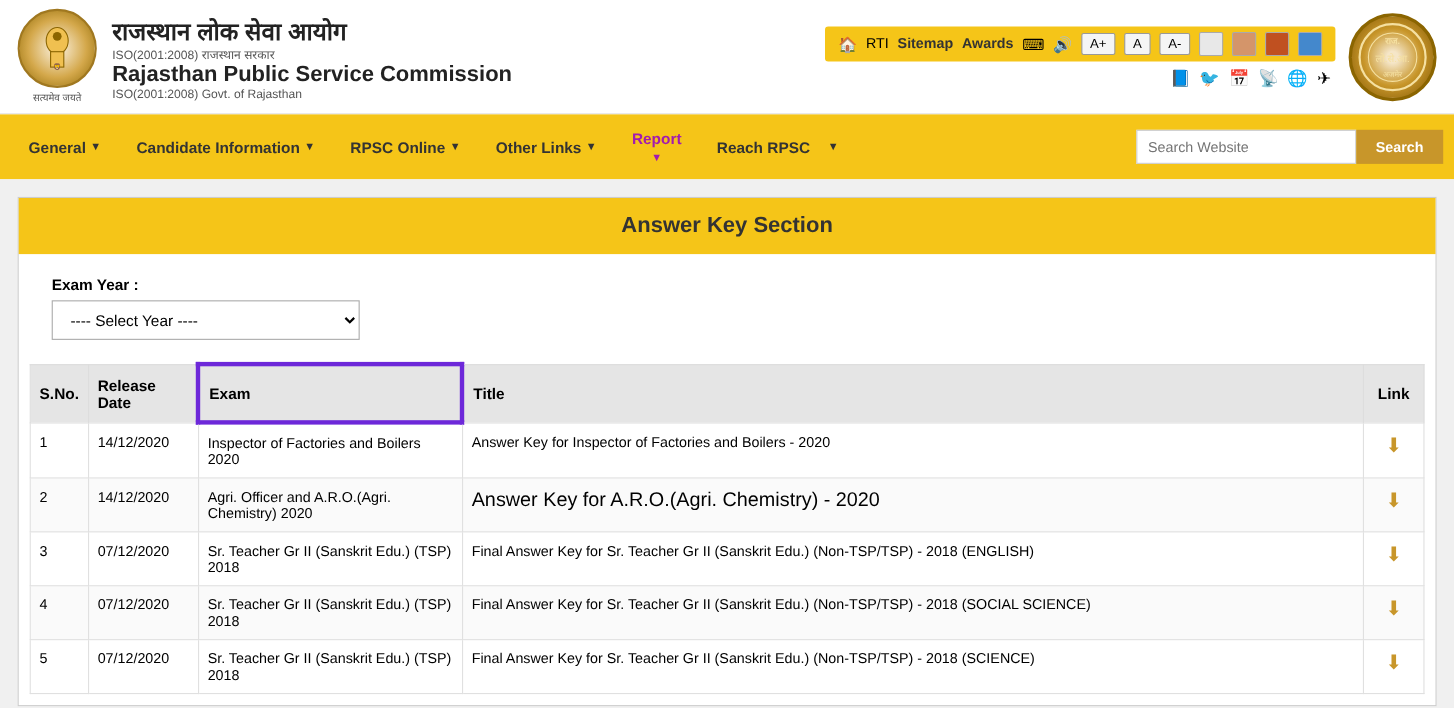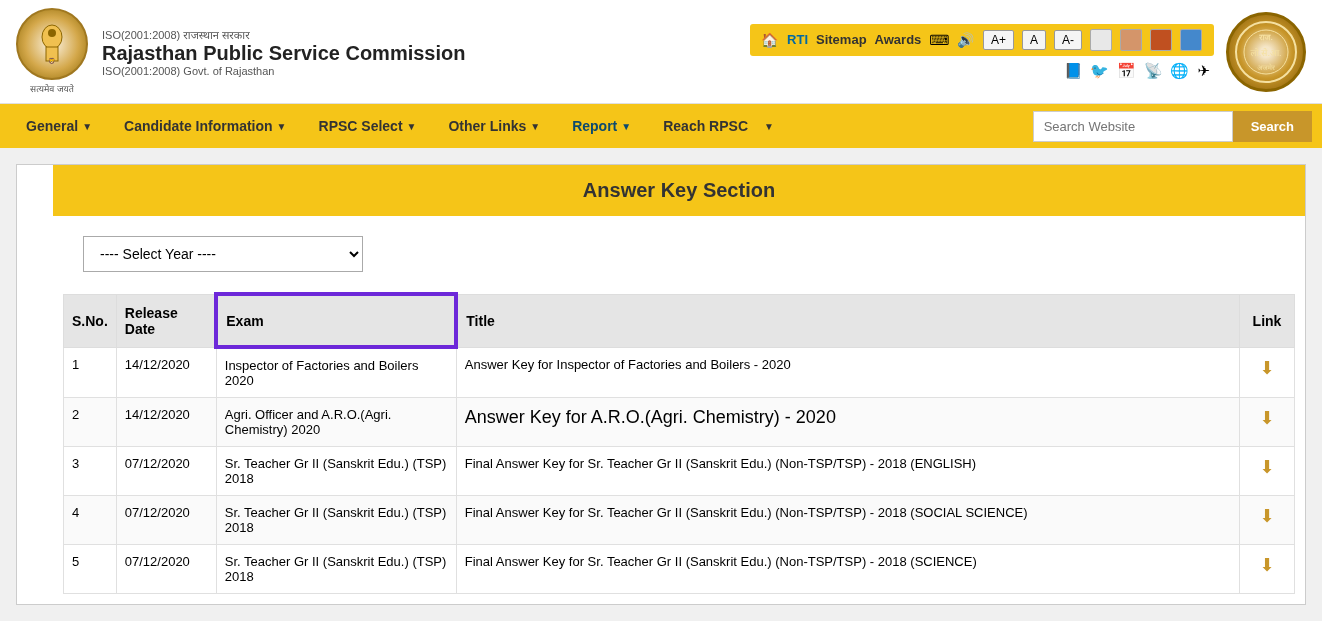--- a/index.html
+++ b/index.html
@@ -22,30 +22,31 @@
         <ellipse cx="25" cy="18" rx="10" ry="12" fill="#f0c050" stroke="#8b6500" stroke-width="1"></ellipse>
         <rect x="19" y="28" width="12" height="14" fill="#f0c050" stroke="#8b6500" stroke-width="1"></rect>
         <circle cx="25" cy="14" r="4" fill="#8b6500"></circle>
         <text x="25" y="44" text-anchor="middle" font-size="6" fill="#8b6500" font-weight="bold">🦁</text>
       </svg>
     </div>
     <span style="font-size:9px; color:#555; margin-top:2px;">सत्यमेव जयते</span>
   </div>
 
   <div style="flex:1;">
+    <div style="font-size:22px; font-weight:bold; color:#222; font-family:'Mangal',Arial,sans-serif;">राजस्थान लोक सेवा आयोग</div>
     <div style="font-size:11px; color:#555;">ISO(2001:2008) राजस्थान सरकार</div>
     <div style="font-size:20px; font-weight:bold; color:#222;">Rajasthan Public Service Commission</div>
     <div style="font-size:11px; color:#555;">ISO(2001:2008) Govt. of Rajasthan</div>
   </div>
 
   <div style="display:flex; flex-direction:column; align-items:flex-end; gap:6px; margin-right:12px;">
 
     <div style="display:flex; align-items:center; gap:8px; background:#f5c518; padding:5px 12px; border-radius:3px;">
       <span style="cursor:pointer; font-size:14px;">🏠</span>
-      <a href="#" style="color:#0369a1; text-decoration:none; font-weight:bold; font-size:13px;">RTI</a>
+      <a href="#" style="color:#000000; text-decoration:none; font-weight:normal; font-size:13px;">RTI</a>
       <a href="#" style="color:#333; text-decoration:none; font-weight:bold; font-size:13px;">Sitemap</a>
       <a href="#" style="color:#333; text-decoration:none; font-weight:bold; font-size:13px;">Awards</a>
       <span style="font-size:14px;">⌨</span>
       <span style="font-size:14px;">🔊</span>
 
       <button style="border:1px solid #999; background:#f5f5f5; padding:2px 7px; cursor:pointer; font-size:12px; border-radius:2px;">A+</button>
       <button style="border:1px solid #999; background:#f5f5f5; padding:2px 7px; cursor:pointer; font-size:12px; border-radius:2px;">A</button>
       <button style="border:1px solid #999; background:#f5f5f5; padding:2px 7px; cursor:pointer; font-size:12px; border-radius:2px;">A-</button>
 
       <div style="width:22px;height:22px;background:#e8e8e8;border:1px solid #aaa;cursor:pointer;border-radius:2px;"></div>
@@ -78,48 +79,49 @@
 <nav style="background:#f5c518; display:flex; align-items:center; padding:0 10px;">
   <div style="padding:14px 16px; color:#333; font-weight:bold; font-size:14px; cursor:pointer; display:flex; align-items:center; gap:4px; white-space:nowrap;">
     <span>General</span>
     <span style="font-size:10px;">▼</span>
   </div>
   <div style="padding:14px 16px; color:#333; font-weight:bold; font-size:14px; cursor:pointer; display:flex; align-items:center; gap:4px; white-space:nowrap;">
     <span>Candidate Information</span>
     <span style="font-size:10px;">▼</span>
   </div>
   <div style="padding:14px 16px; color:#333; font-weight:bold; font-size:14px; cursor:pointer; display:flex; align-items:center; gap:4px; white-space:nowrap;">
-    <span>RPSC Select</span>
+    <span>RPSC Online</span>
     <span style="font-size:10px;">▼</span>
   </div>
   <div style="padding:14px 16px; color:#333; font-weight:bold; font-size:14px; cursor:pointer; display:flex; align-items:center; gap:4px; white-space:nowrap;">
     <span>Other Links</span>
     <span style="font-size:10px;">▼</span>
   </div>
-  <div style="padding:14px 16px; color:#0c4a6e; font-weight:bold; font-size:14px; cursor:pointer; display:flex; align-items:center; gap:4px; white-space:nowrap;">
+  <div style="padding:14px 16px; color:#a21caf; font-weight:bold; font-size:14px; cursor:pointer; display:flex; align-items:center; gap:4px; white-space:nowrap;flex-direction:column;">
     <span>Report</span>
     <span style="font-size:10px;">▼</span>
   </div>
   <div style="padding:14px 16px; color:#333; font-weight:bold; font-size:14px; cursor:pointer; display:flex; align-items:center; gap:16px; white-space:nowrap;">
     <span>Reach RPSC</span>
     <span style="font-size:10px;">▼</span>
   </div>
   <div style="margin-left:auto; display:flex; align-items:center; gap:0;">
     <input type="text" style="padding: 7px 10px; border: 1px solid rgb(204, 204, 204); font-size: 13px; width: 200px; outline: none;" placeholder="Search Website">
     <button style="background:#c8962a; color:#fff; border:none; padding:8px 18px; font-size:13px; font-weight:bold; cursor:pointer;">Search</button>
   </div>
 </nav>
 
 <div style="padding:16px; background:#f0f0f0; min-height:400px;">
-  <div style="background:#fff; border:1px solid #ccc;padding-left:36px;">
+  <div style="background:#fff; border:1px solid #ccc;">
 
     <div style="background:#f5c518; text-align:center; padding:14px; font-size:20px; font-weight:bold; color:#333;">Answer Key Section</div>
 
     <div style="padding:20px 30px; display:flex; gap:60px; align-items:flex-end; flex-wrap:wrap;">
       <div>
+        <label style="font-weight:bold; font-size:14px; display:block; margin-bottom:6px;">Exam Year :</label>
         <select style="padding:8px 12px; border:1px solid #aaa; font-size:14px; min-width:280px; cursor:pointer; background:#fff;">
           <option>---- Select Year ----</option>
         </select>
       </div>
     </div>
 
     <div style="padding:0 10px 10px;">
       <table style="width:100%; border-collapse:collapse;">
         <thead>
           <tr style="background:#e5e5e5;">

